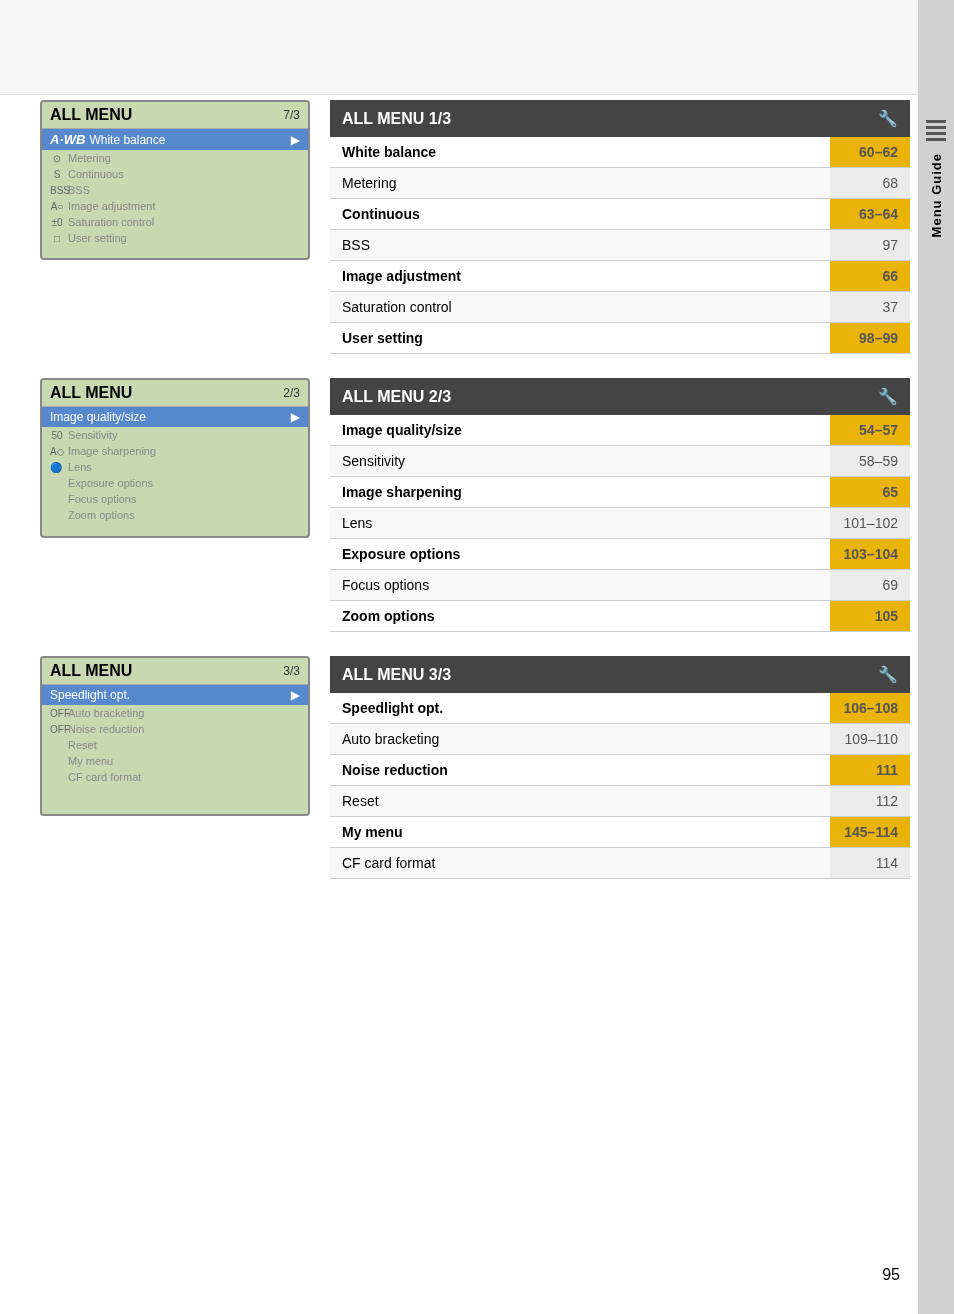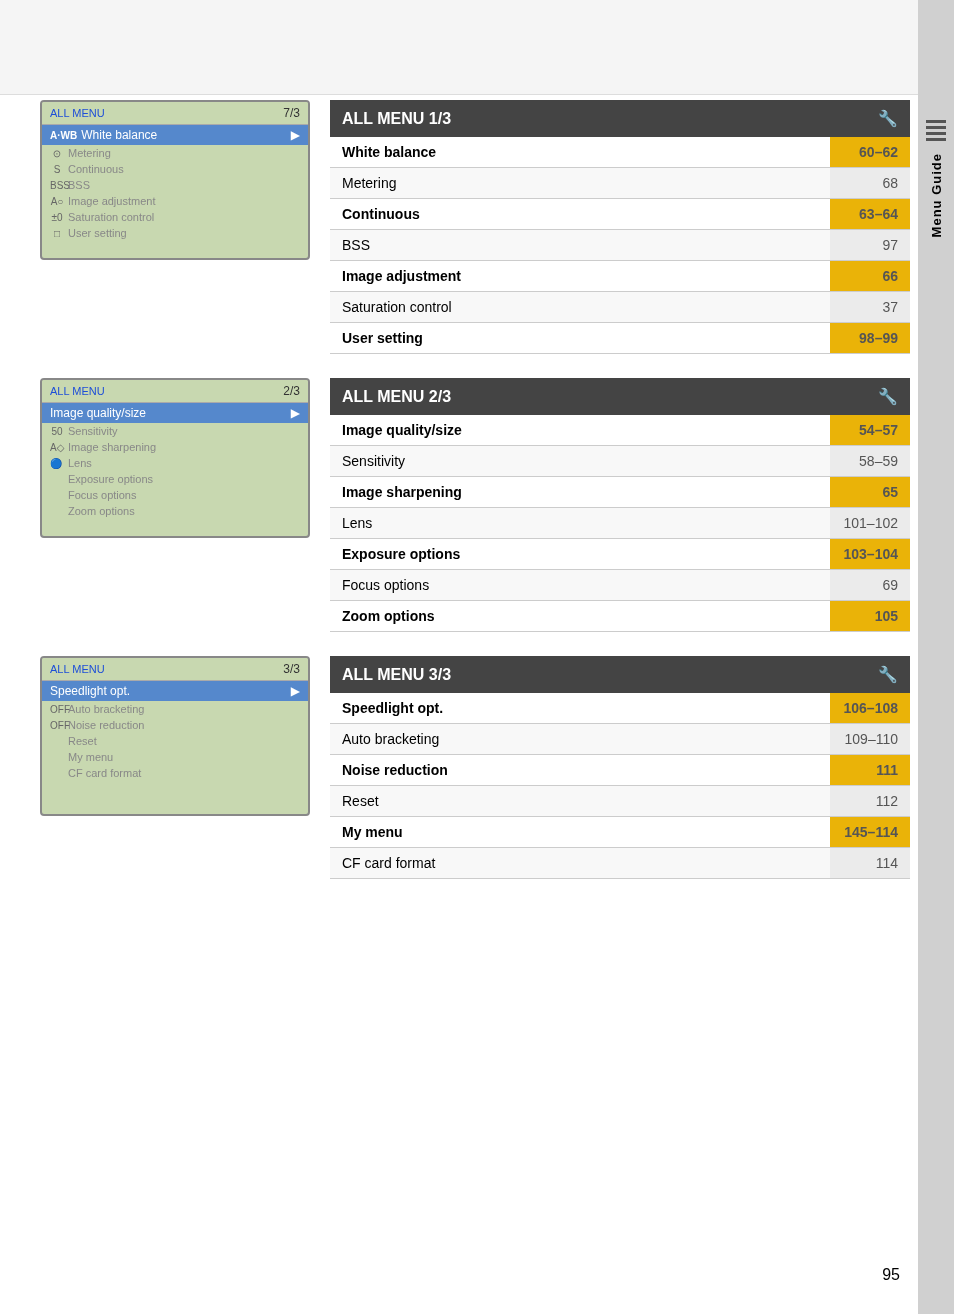--- a/index.html
+++ b/index.html
@@ -82,23 +82,23 @@
     .lcd-header {
       background: #c8d8b0;
       display: flex;
       justify-content: space-between;
       align-items: center;
       padding: 4px 8px;
       border-bottom: 1px solid #aaa;
     }
 
     .lcd-header-title {
-      font-size: 11px;
-      font-weight: normal;
-      color: #1d4ed8;
+      font-size: 16px;
+      font-weight: bold;
+      color: #000000;
     }
 
     .lcd-header-page {
       font-size: 12px;
       color: #333;
     }
 
     .lcd-selected-row {
       background: #5588cc;
       color: #fff;
@@ -230,21 +230,21 @@
   <div class="main-content">
 
     <div id="menu-sections">
         <div class="menu-section">
           <div class="lcd-panel">
             <div class="lcd-header">
               <span class="lcd-header-title">ALL MENU</span>
               <span class="lcd-header-page">7/3</span>
             </div>
             <div class="lcd-selected-row">
-              <span style="font-size: 10px; font-weight: bold;">A·WB</span>
+              <span style="font-size: 13px; font-weight: bold; font-style: italic;">A·WB</span>
               <span>White balance</span>
               <span class="lcd-arrow">▶</span>
             </div>
             <div class="lcd-row">
               <span class="lcd-row-icon">⊙</span>
               <span>Metering</span>
             </div>
             <div class="lcd-row">
               <span class="lcd-row-icon">S</span>
               <span>Continuous</span>

